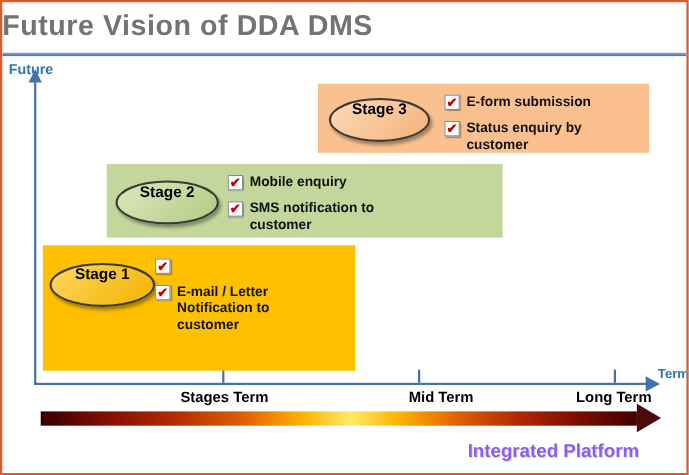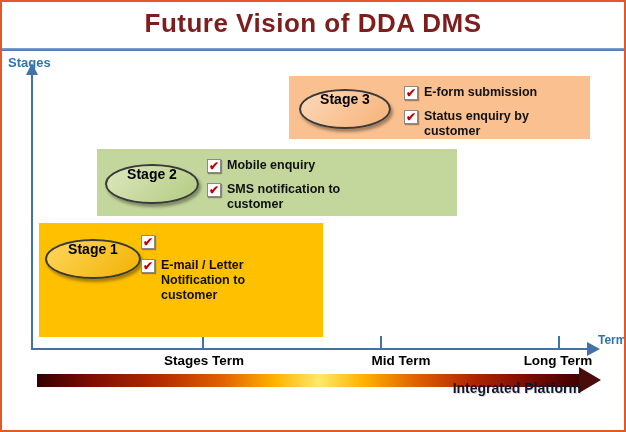--- a/index.html
+++ b/index.html
@@ -2,22 +2,22 @@
 <html><head>
 <meta charset="utf-8">
 <style>
   html,body{margin:0;padding:0;background:#888;}
   .slide{
     position:relative;width:626px;height:432px;background:#ffffff;
     border:2px solid #E3582A;box-sizing:border-box;overflow:hidden;
     font-family:"Liberation Sans",sans-serif;
   }
   .title{
-    position:absolute;top:6px;left:0;right:0;text-align:center;
-    font-size:26px;font-weight:bold;color:#7f1d1d;letter-spacing:.5px;
+    position:absolute;top:6px;left:0;right:0;
+    font-size:26px;font-weight:bold;color:#737373;letter-spacing:.5px;
   }
   .title-rule{
     position:absolute;top:46px;left:0;width:100%;height:3px;
     background:linear-gradient(#7fa8d4,#4472A8);
   }
   
   .y-axis-label{position:absolute;top:53px;left:6px;color:#2E74B5;font-weight:bold;font-size:13px;}
   .y-axis{position:absolute;left:29px;top:72px;width:2px;height:276px;background:#4472A8;}
   .y-axis-arrow{position:absolute;left:24px;top:61px;width:0;height:0;
     border-left:6px solid transparent;border-right:6px solid transparent;border-bottom:12px solid #4472A8;}
@@ -64,33 +64,33 @@
     position:absolute;left:35px;top:372px;width:542px;height:13px;
     background:linear-gradient(90deg,#330000 0%,#7e0d00 10%,#b22800 22%,#e06000 34%,
       #ffb400 44%,#ffe96a 52%,#ffb400 60%,#e06000 70%,#b22800 80%,#7e0d00 90%,#420000 100%);
   }
   .arrow-head{
     position:absolute;left:577px;top:365px;width:0;height:0;
     border-top:13px solid transparent;border-bottom:13px solid transparent;
     border-left:22px solid #4a0b0b;
   }
   .platform-label{
-    position:absolute;right:43px;top:378px;color:#0f172a;
-    font-weight:bold;font-size:14px;text-shadow:1px 1px 0 rgba(0,0,0,.15);
+    position:absolute;right:43px;top:398px;color:#8b5cf6;
+    font-weight:bold;font-size:17px;text-shadow:1px 1px 0 rgba(0,0,0,.15);
   }
 </style>
 </head>
 <body>
 
 <div class="slide">
 
   <div class="title">Future Vision of DDA DMS</div>
   <div class="title-rule"></div>
 
-  <div class="y-axis-label">Stages</div>
+  <div class="y-axis-label">Future</div>
   <div class="y-axis-arrow"></div>
   <div class="y-axis"></div>
 
   <div class="x-axis"></div>
   <div class="x-axis-arrow"></div>
   <div class="x-axis-label">Term</div>
 
   <div class="tick tick-1"></div>
   <div class="tick tick-2"></div>
   <div class="tick tick-3"></div>

